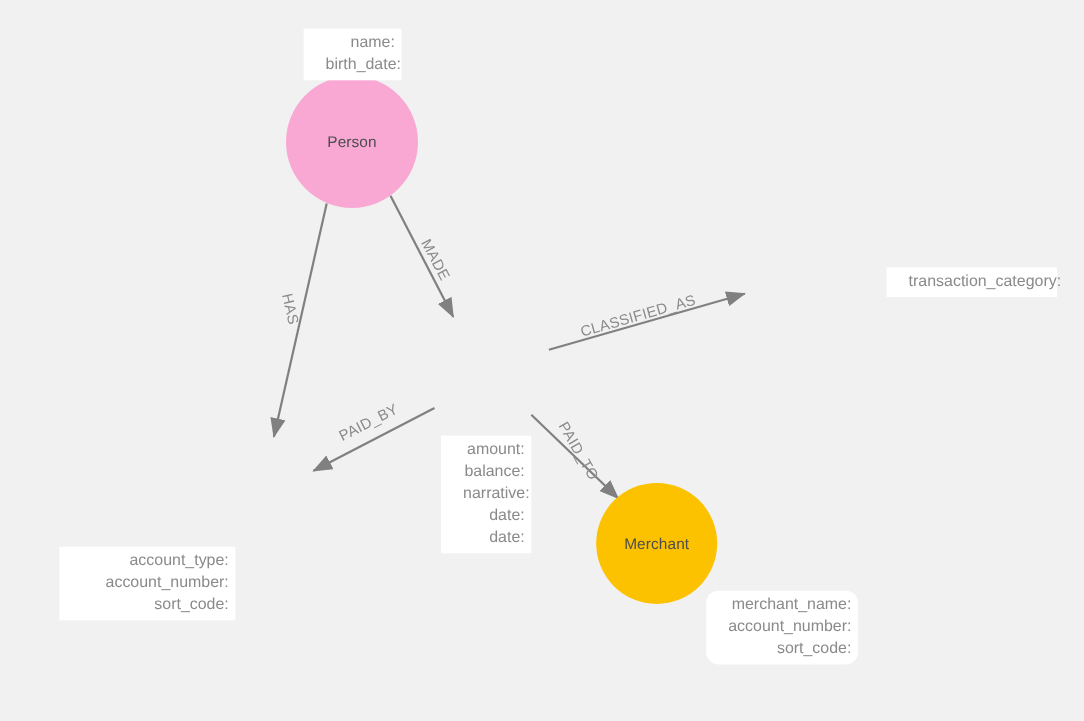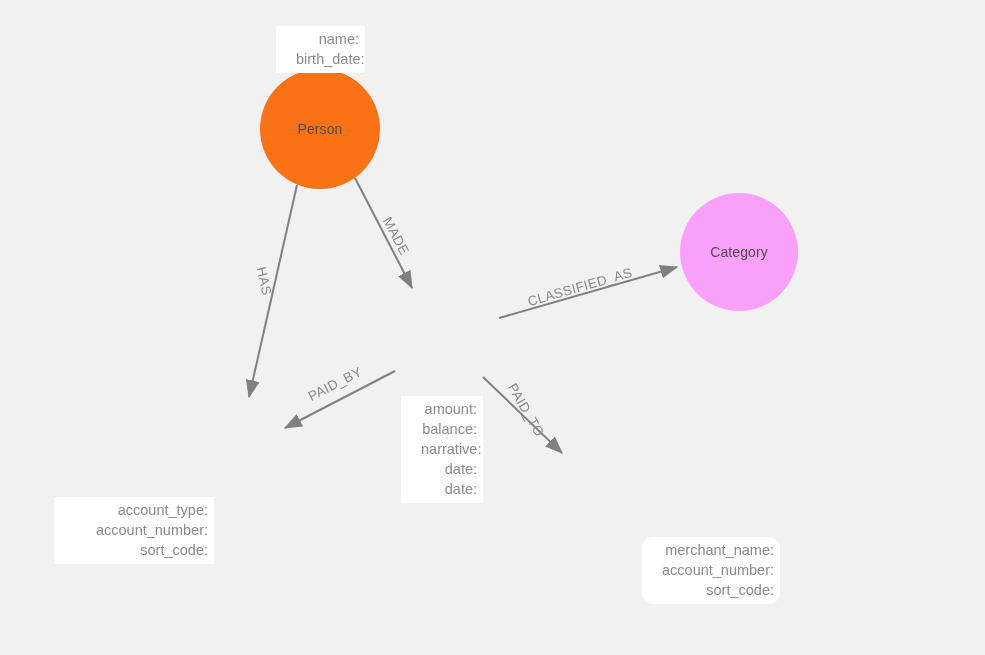--- a/index.html
+++ b/index.html
@@ -79,25 +79,25 @@
     </defs>
     <g id="edge-lines">
         <line x1="297" y1="185" x2="249" y2="397" stroke="#808080" stroke-width="2" marker-end="url(#arrowhead)"></line>
         <line x1="355" y1="178" x2="412" y2="288" stroke="#808080" stroke-width="2" marker-end="url(#arrowhead)"></line>
         <line x1="499" y1="318" x2="677" y2="267" stroke="#808080" stroke-width="2" marker-end="url(#arrowhead)"></line>
         <line x1="395" y1="371" x2="285" y2="428" stroke="#808080" stroke-width="2" marker-end="url(#arrowhead)"></line>
         <line x1="483" y1="377" x2="562" y2="453" stroke="#808080" stroke-width="2" marker-end="url(#arrowhead)"></line>
       </g>
   </svg>
 
-  <div class="node" style="left: 260px; top: 69px; width: 120px; height: 120px; background: #f97316;">
+  <div class="node" style="left: 260px; top: 69px; width: 120px; height: 120px; background: #f9a8d4;">
     <span class="node-label">Person</span>
   </div>
-  <div class="node" style="left: 680px; top: 193px; width: 118px; height: 118px; background: rgb(249, 160, 251);">
-    <span class="node-label">Category</span>
+  <div class="node" style="left: 542px; top: 439px; width: 110px; height: 110px; background: rgb(252, 194, 0);">
+    <span class="node-label">Merchant</span>
   </div>
 
   <div class="prop-box" style="left: 276px; top: 26px; width: 89px;">
       <span class="prop-line">name:</span>
       <span class="prop-line">birth_date:</span>
     </div>
   <div class="prop-box" style="left: 401px; top: 396px; width: 82px;">
       <span class="prop-line">amount:</span>
       <span class="prop-line">balance:</span>
       <span class="prop-line">narrative:</span>
@@ -107,20 +107,23 @@
   <div class="prop-box" style="left: 54px; top: 497px; width: 160px;">
       <span class="prop-line">account_type:</span>
       <span class="prop-line">account_number:</span>
       <span class="prop-line">sort_code:</span>
     </div>
   <div class="prop-box" style="left: 642px; top: 537px; width: 138px; border-radius: 11px;">
       <span class="prop-line">merchant_name:</span>
       <span class="prop-line">account_number:</span>
       <span class="prop-line">sort_code:</span>
     </div>
+  <div class="prop-box" style="left: 806px; top: 243px; width: 155px;">
+      <span class="prop-line">transaction_category:</span>
+    </div>
 
   <div class="edge-label" style="left: 264px; top: 281px; transform: translate(-50%, -50%) rotate(77deg);">HAS</div>
   <div class="edge-label" style="left: 396px; top: 236px; transform: translate(-50%, -50%) rotate(62deg);">MADE</div>
   <div class="edge-label" style="left: 580px; top: 287px; transform: translate(-50%, -50%) rotate(-16deg);">CLASSIFIED_AS</div>
   <div class="edge-label" style="left: 335px; top: 384px; transform: translate(-50%, -50%) rotate(-27deg);">PAID_BY</div>
   <div class="edge-label" style="left: 526px; top: 410px; transform: translate(-50%, -50%) rotate(60deg);">PAID_TO</div>
 
 </div>
 
 </body></html>

